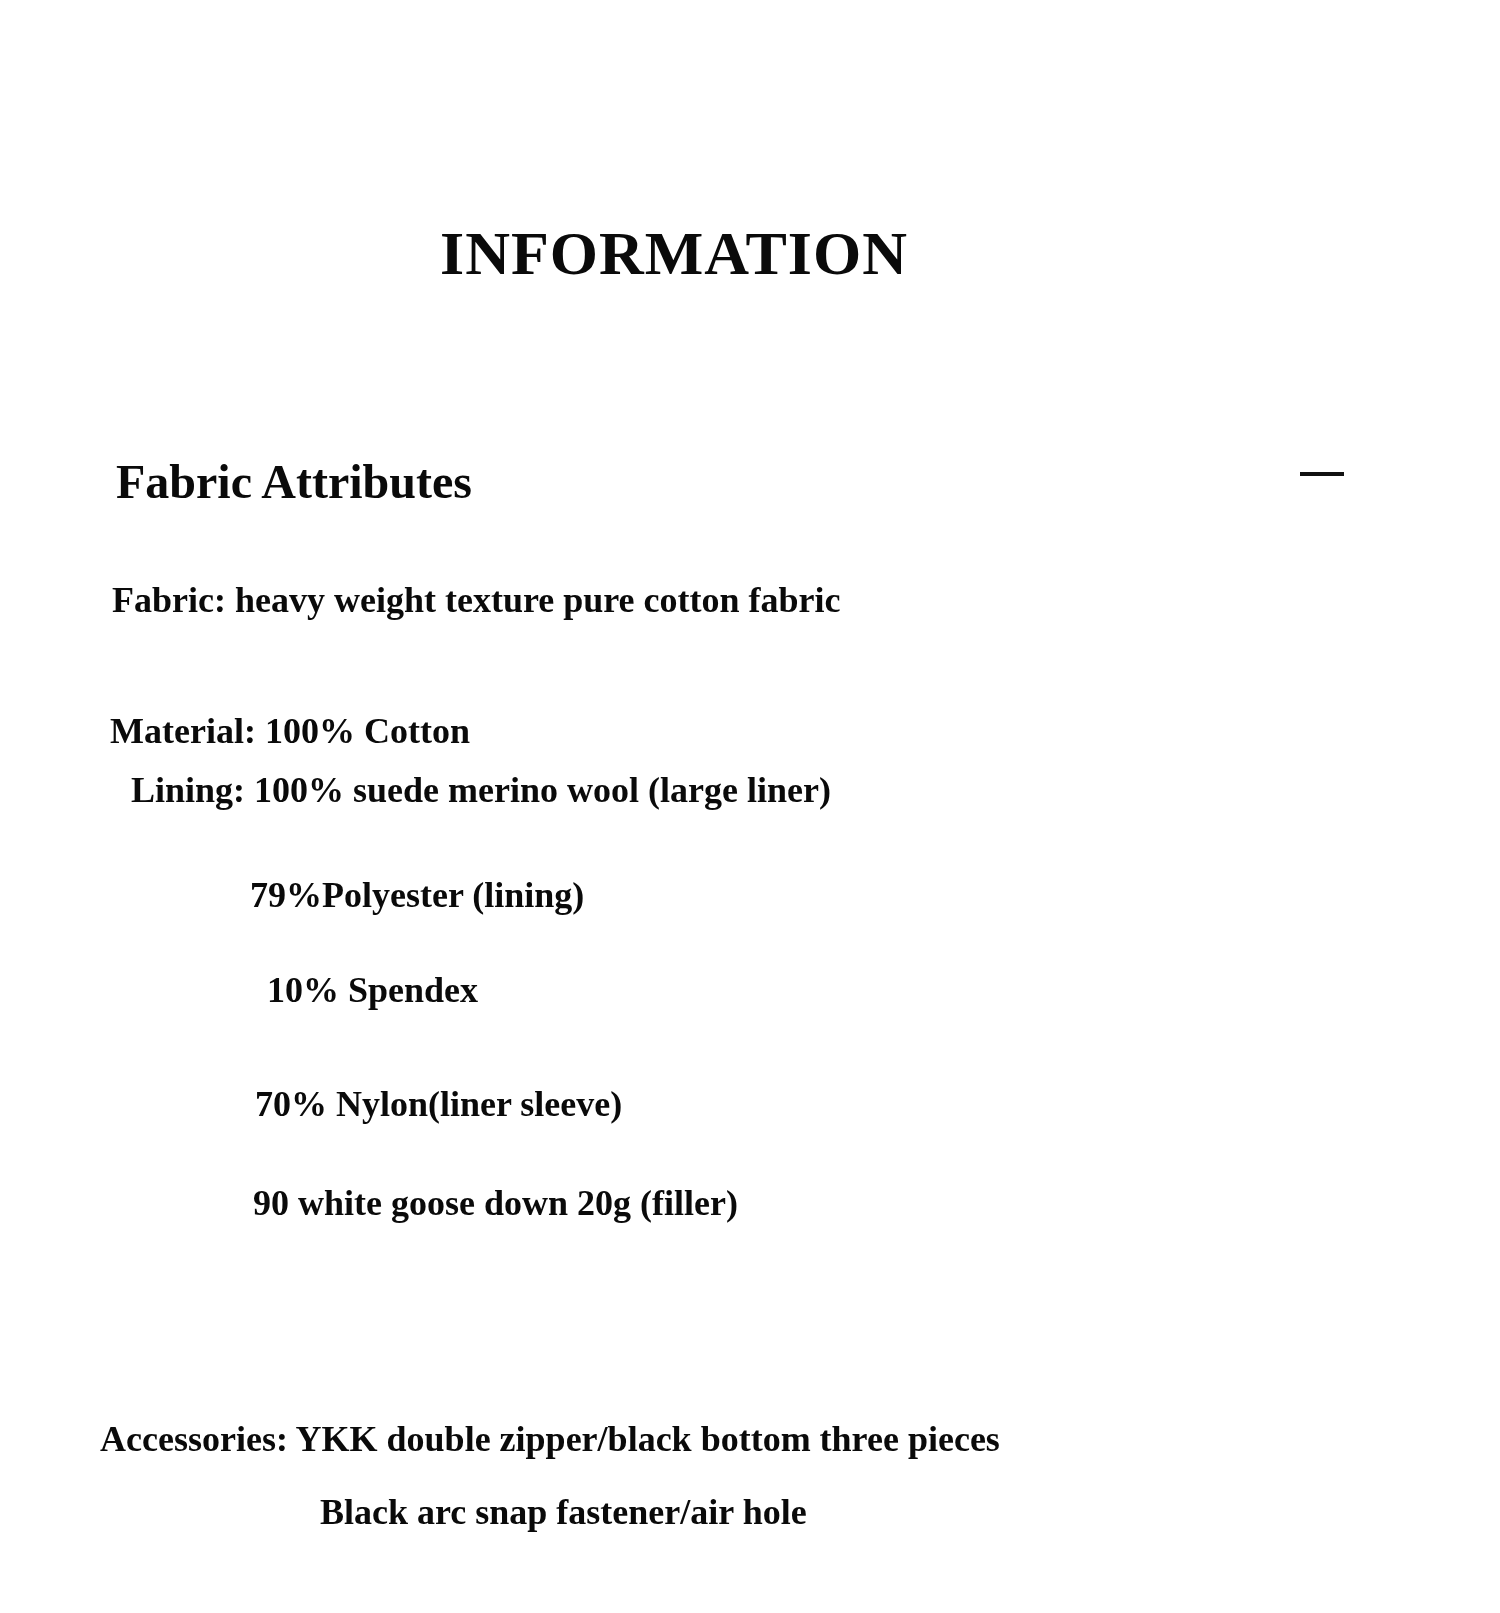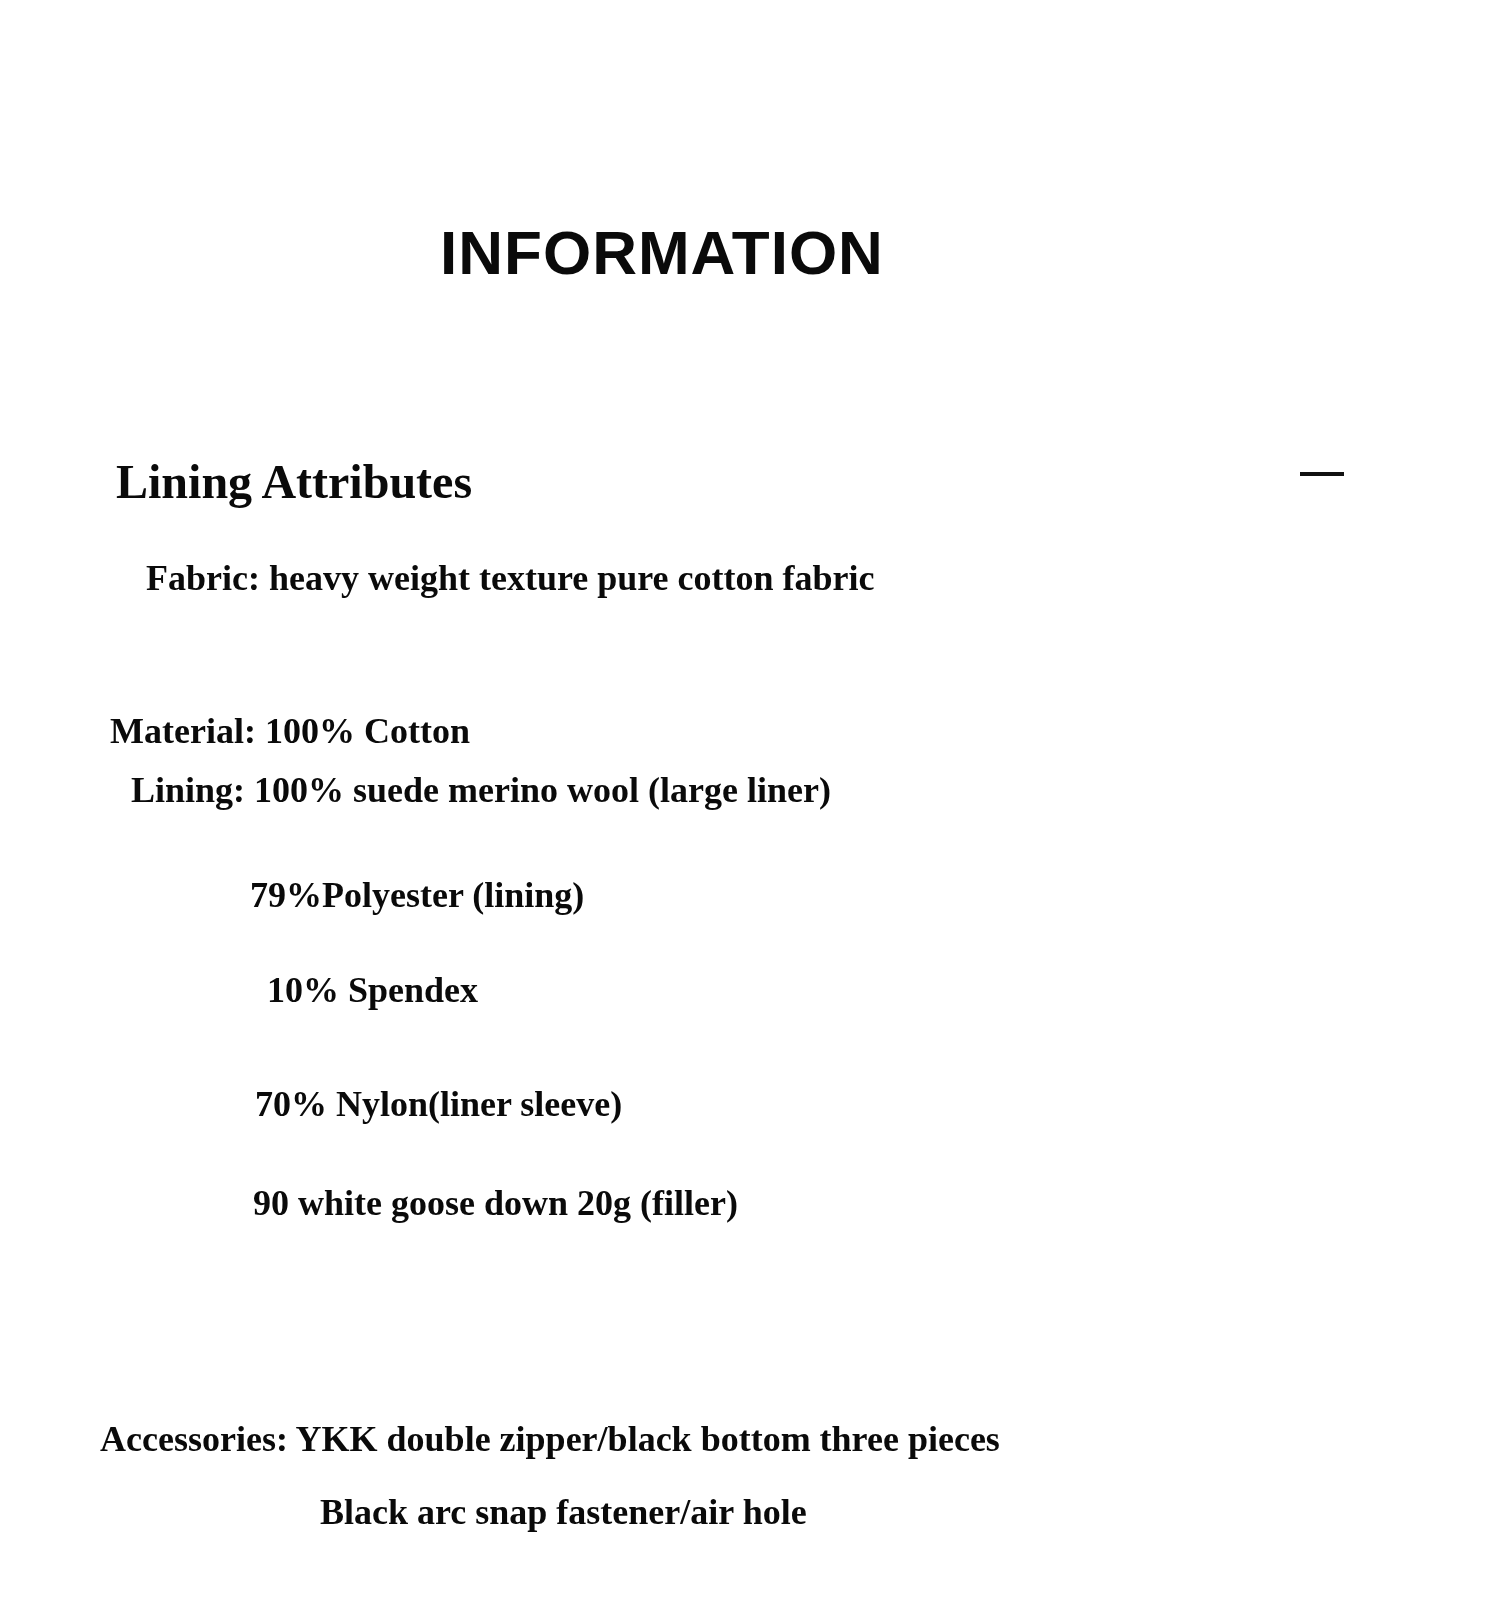--- a/index.html
+++ b/index.html
@@ -10,23 +10,23 @@
     body {
       width: 1500px;
       height: 1613px;
       position: relative;
       overflow: hidden;
       font-family: "DejaVu Serif", "Liberation Serif", serif;
       color: #0a0a0a;
     }
     .abs { position: absolute; white-space: nowrap; }
     .title {
-      left: 0; width: 1324px; top: 222px;
+      left: 12px; width: 1324px; top: 222px;
       text-align: center;
-      font-family: Liberation Sans, sans-serif;
+      font-family: Liberation Serif, serif;
       font-weight: bold;
       font-size: 62px;
       letter-spacing: 1px;
       line-height: 1;
     }
     .section-title {
       left: 116px; top: 458px;
       font-family: "Liberation Serif", serif;
       font-weight: bold;
       font-size: 48px;
@@ -45,25 +45,25 @@
       line-height: 1;
     }
   </style>
 </head>
 <body>
 
 <div>
   <div class="abs title">INFORMATION</div>
 
   <div>
-    <div class="abs section-title">Lining Attributes</div>
+    <div class="abs section-title">Fabric Attributes</div>
     <div class="abs collapse-icon"></div>
 
     <div>
-      <div class="abs attr" style="left:112px; top:560px;margin-left:34px;">Fabric: heavy weight texture pure cotton fabric</div>
+      <div class="abs attr" style="left:112px; top:582px;">Fabric: heavy weight texture pure cotton fabric</div>
       <div class="abs attr" style="left:110px; top:713px;">Material: 100% Cotton</div>
       <div class="abs attr" style="left:106px; top:772px;margin-left:25px;">Lining: 100% suede merino wool (large liner)</div>
       <div class="abs attr" style="left:250px; top:877px;">79%Polyester (lining)</div>
       <div class="abs attr" style="left:267px; top:972px;">10%  Spendex</div>
       <div class="abs attr" style="left:255px; top:1086px;">70% Nylon(liner sleeve)</div>
       <div class="abs attr" style="left:253px; top:1185px;">90 white goose down 20g (filler)</div>
       <div class="abs attr" style="left:100px; top:1421px;">Accessories: YKK double zipper/black bottom three pieces</div>
       <div class="abs attr" style="left:320px; top:1494px;">Black arc snap fastener/air hole</div>
     </div>
   </div>

